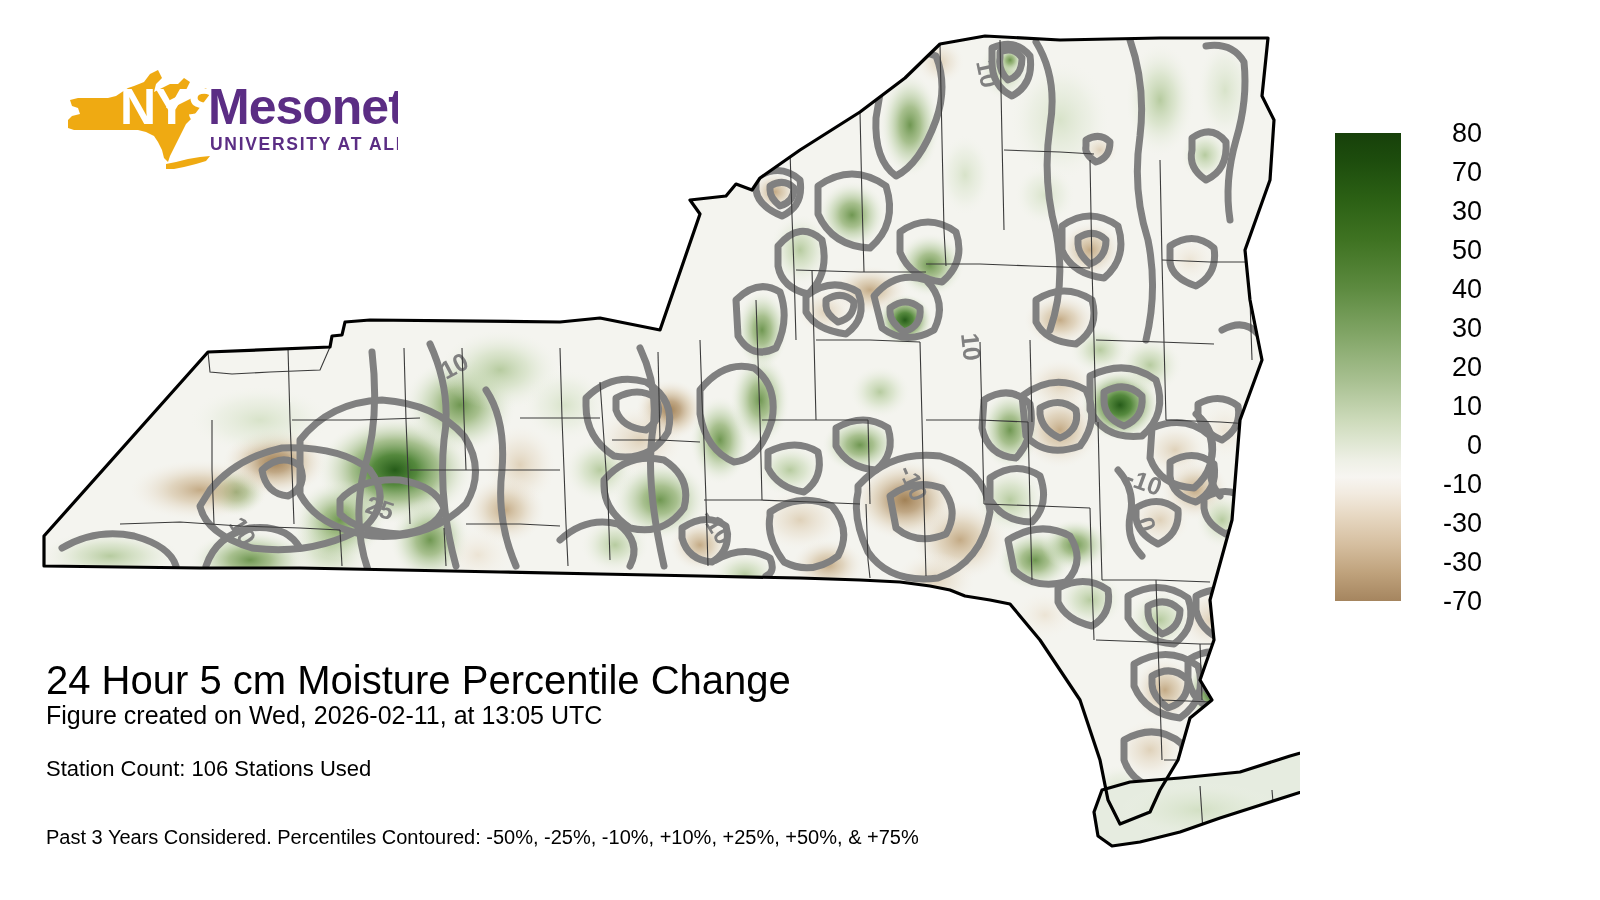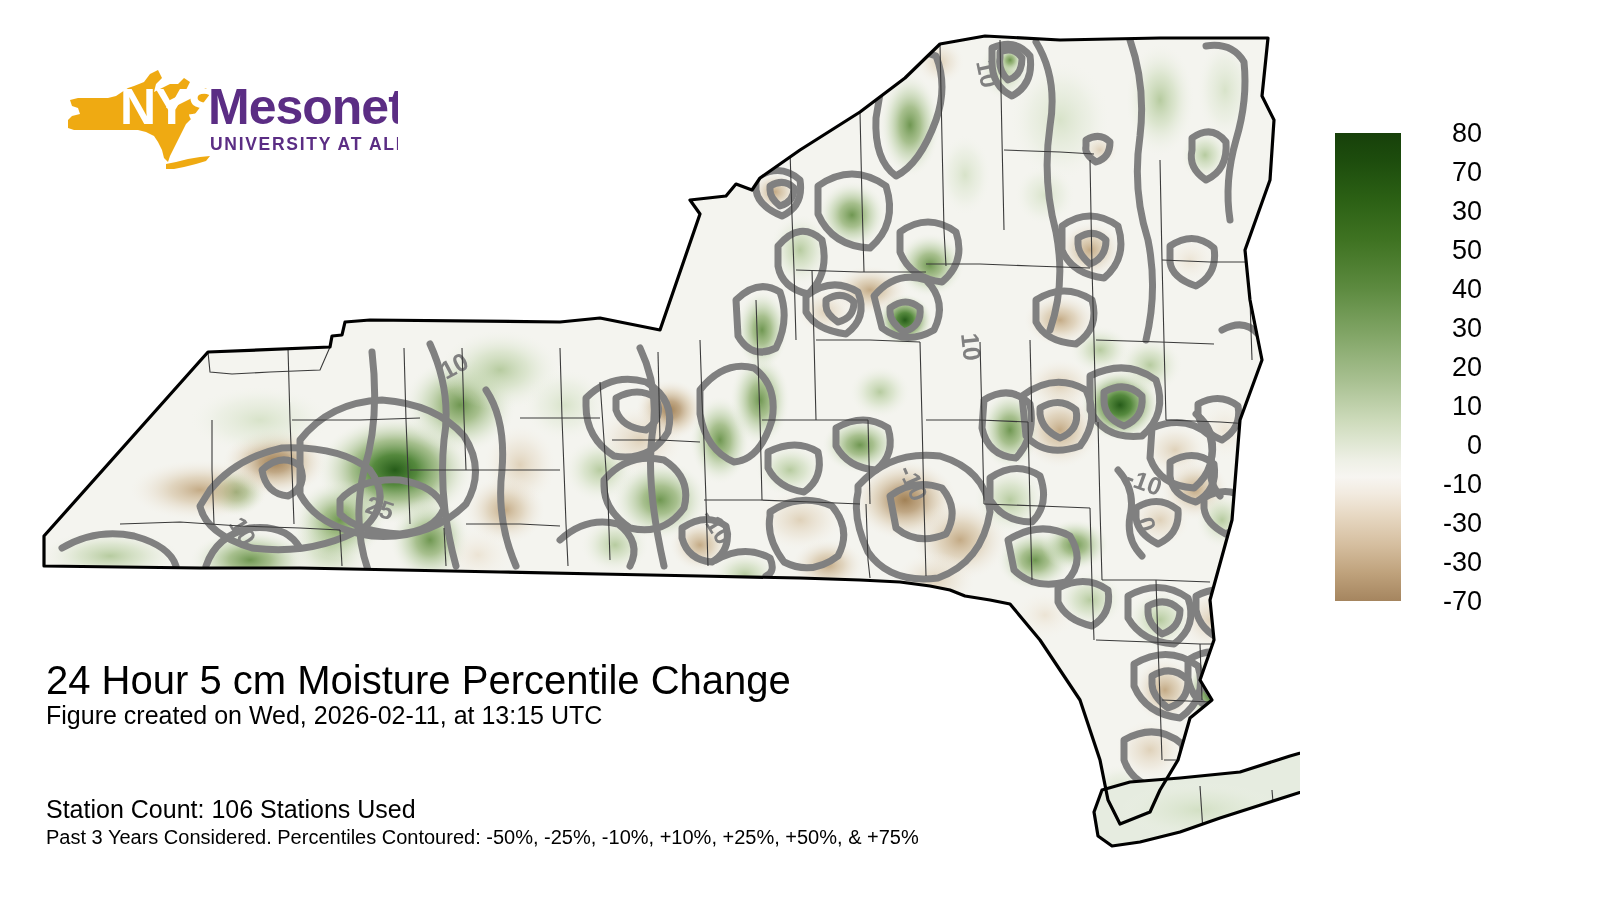--- a/index.html
+++ b/index.html
@@ -40,21 +40,21 @@
         #bfa27c 94%,
         #a5855f 100%);
   }
   #cb-labels{position:absolute;left:1412px;top:112px;width:70px;height:510px;text-decoration:underline;}
   .cb-tick{position:absolute;right:0;font-size:27px;line-height:27px;
            font-family:"Liberation Sans",sans-serif;color:#000;white-space:nowrap;}
 
   
   #title{position:absolute;left:46px;top:626px;font-size:40px;line-height:38px;color:#000;white-space:nowrap;margin-top:35px;}
   #created{position:absolute;left:46px;top:700px;font-size:25px;line-height:30px;color:#000;white-space:nowrap;}
-  #stations{position:absolute;left:46px;top:794px;font-size:25px;line-height:30px;color:#000;white-space:nowrap;}
+  #stations{position:absolute;left:46px;top:754px;font-size:22px;line-height:30px;color:#000;white-space:nowrap;}
   #footnote{position:absolute;left:46px;top:826px;font-size:20px;line-height:22px;color:#000;white-space:nowrap;}
 
   .ctext{font-family:"Liberation Sans",sans-serif;font-size:25px;fill:#808080;font-weight:bold;}
 </style>
 </head>
 <body>
 
 <div id="root">
 
   <div id="logo">
@@ -430,17 +430,17 @@
     <div class="cb-tick" style="top:242px">20</div>
     <div class="cb-tick" style="top:281px">10</div>
     <div class="cb-tick" style="top:320px">0</div>
     <div class="cb-tick" style="top:359px">-10</div>
     <div class="cb-tick" style="top:398px">-30</div>
     <div class="cb-tick" style="top:437px">-30</div>
     <div class="cb-tick" style="top:476px">-70</div>
   </div>
 
   <div id="title">24 Hour 5 cm Moisture Percentile Change</div>
-  <div id="created">Figure created on Wed, 2026-02-11, at 13:15 UTC</div>
+  <div id="created">Figure created on Wed, 2026-02-11, at 13:05 UTC</div>
   <div id="stations">Station Count: 106 Stations Used</div>
   <div id="footnote">Past 3 Years Considered. Percentiles Contoured: -50%, -25%, -10%, +10%, +25%, +50%, &amp; +75%</div>
 
 </div>
 
 </body></html>

